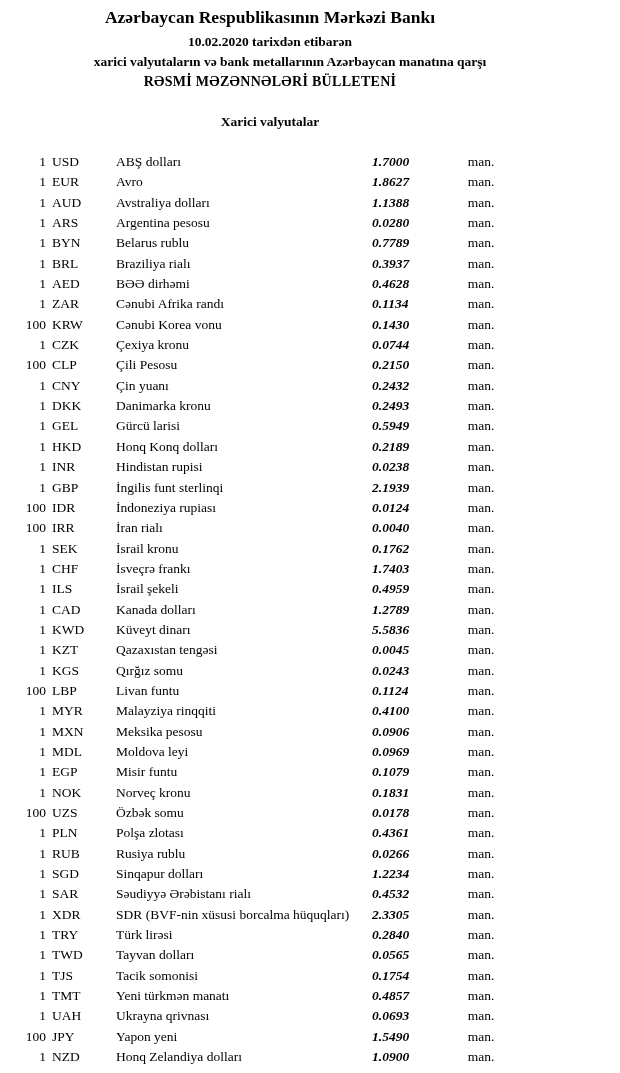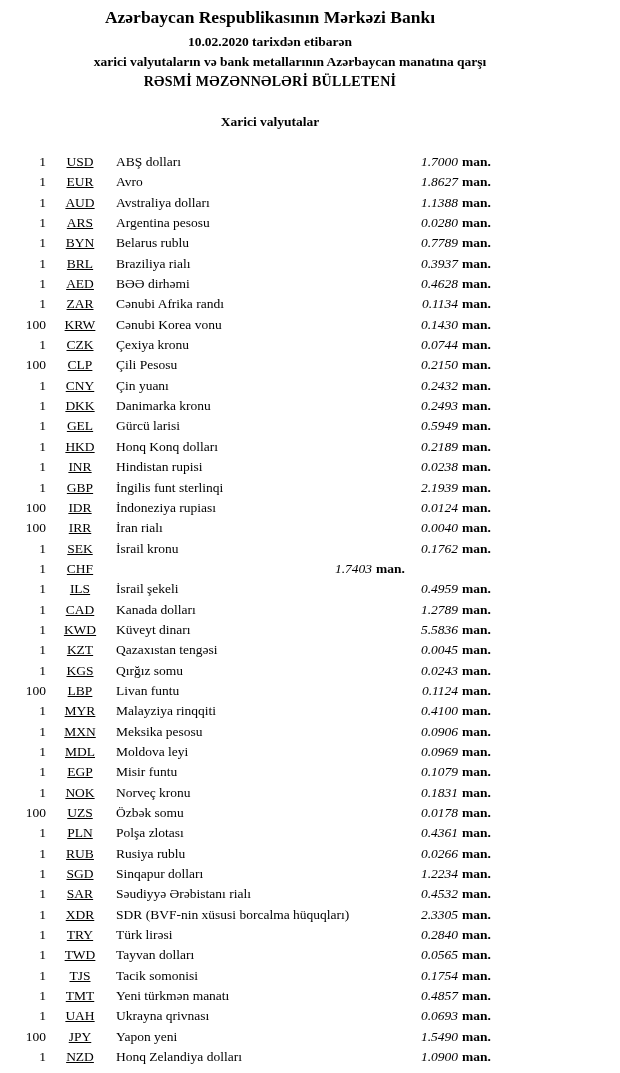--- a/index.html
+++ b/index.html
@@ -61,38 +61,35 @@
     align-items: baseline;
     height: 20.35px;
     font-size: 13.5px;
     line-height: 20.35px;
   }
   .col-qty {
     text-align: right;
     padding-right: 6px;
   }
   .col-code {
-    text-align: center;
-    text-decoration: underline;
+    text-align: left;
   }
   .col-name {
     text-align: left;
     padding-left: 8px;
     white-space: nowrap;
     overflow: hidden;
   }
   .col-rate {
-    text-align: right;
-    font-weight: normal;
+    font-weight: bold;
     font-style: italic;
   }
   .col-unit {
-    text-align: left;
+    text-align: center;
     padding-left: 4px;
-    font-weight: bold;
   }
 </style>
 </head>
 <body>
 
 <div class="page">
 
   <div class="hdr">
     <div class="hdr-bank">Azərbaycan Respublikasının Mərkəzi Bankı</div>
     <div class="hdr-date">10.02.2020 tarixdən etibarən</div>
@@ -259,20 +256,21 @@
     <span class="col-qty">1</span>
     <span class="col-code">SEK</span>
     <span class="col-name">İsrail kronu</span>
     <span class="col-rate">0.1762</span>
     <span class="col-unit">man.</span>
   </div>
 
   <div class="rate-row">
     <span class="col-qty">1</span>
     <span class="col-code">CHF</span>
+    <span class="col-name">İsveçrə frankı</span>
     <span class="col-rate">1.7403</span>
     <span class="col-unit">man.</span>
   </div>
 
   <div class="rate-row">
     <span class="col-qty">1</span>
     <span class="col-code">ILS</span>
     <span class="col-name">İsrail şekeli</span>
     <span class="col-rate">0.4959</span>
     <span class="col-unit">man.</span>

